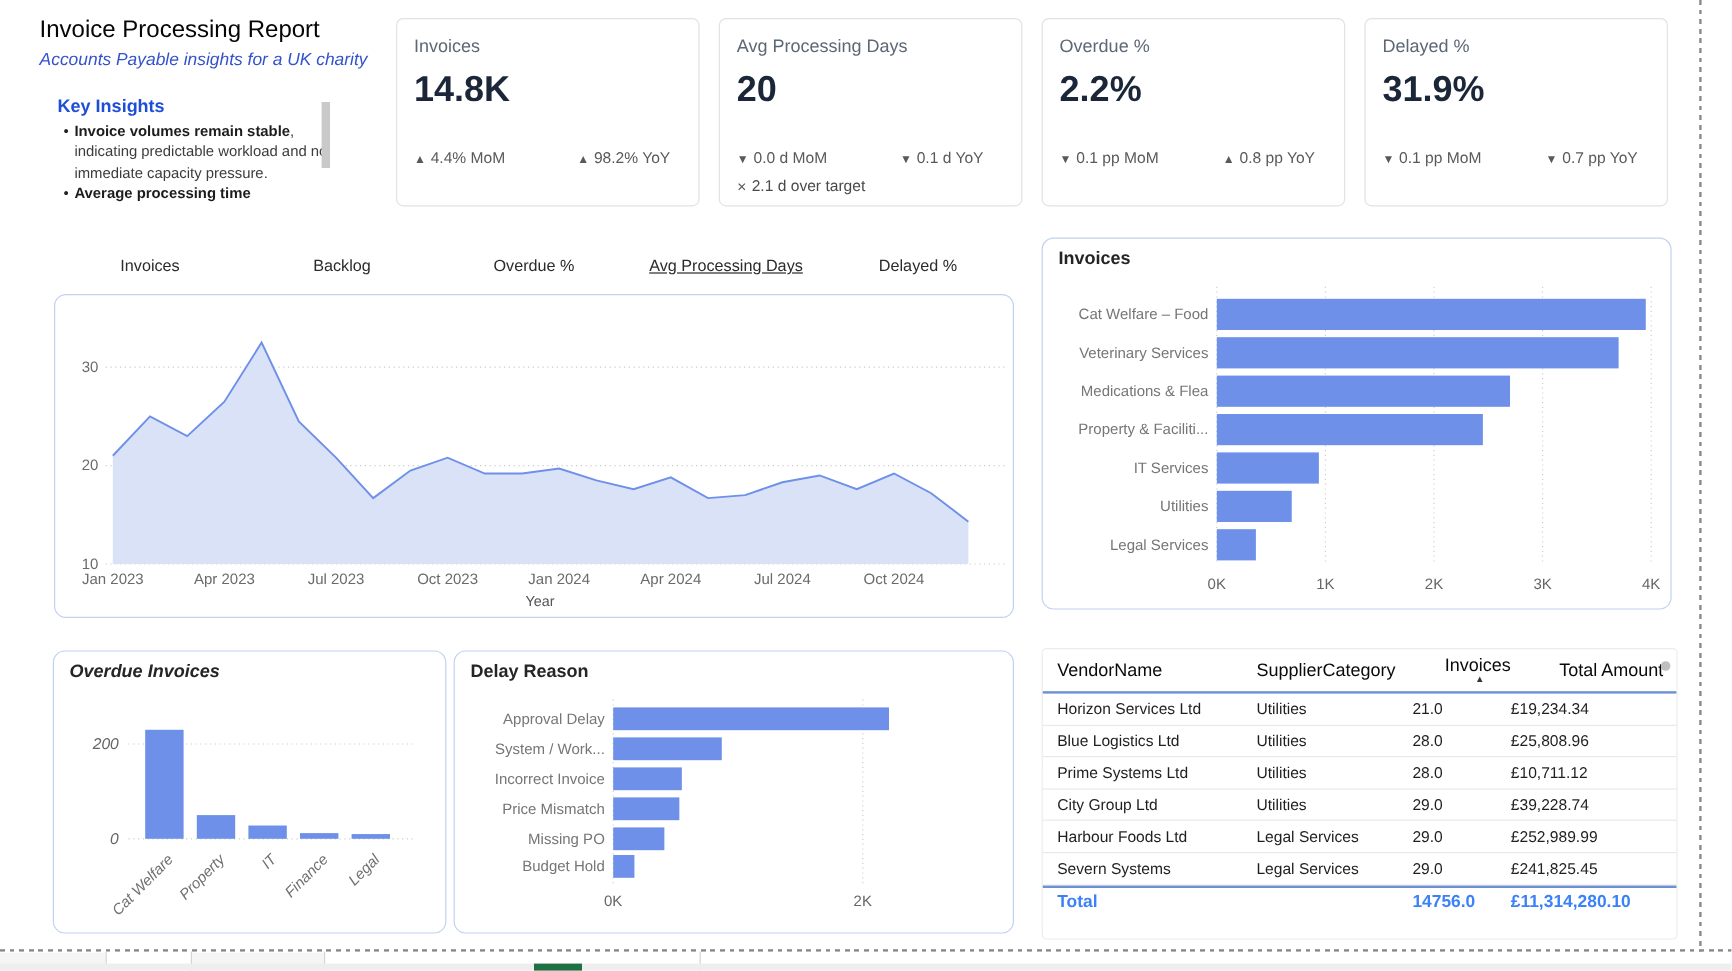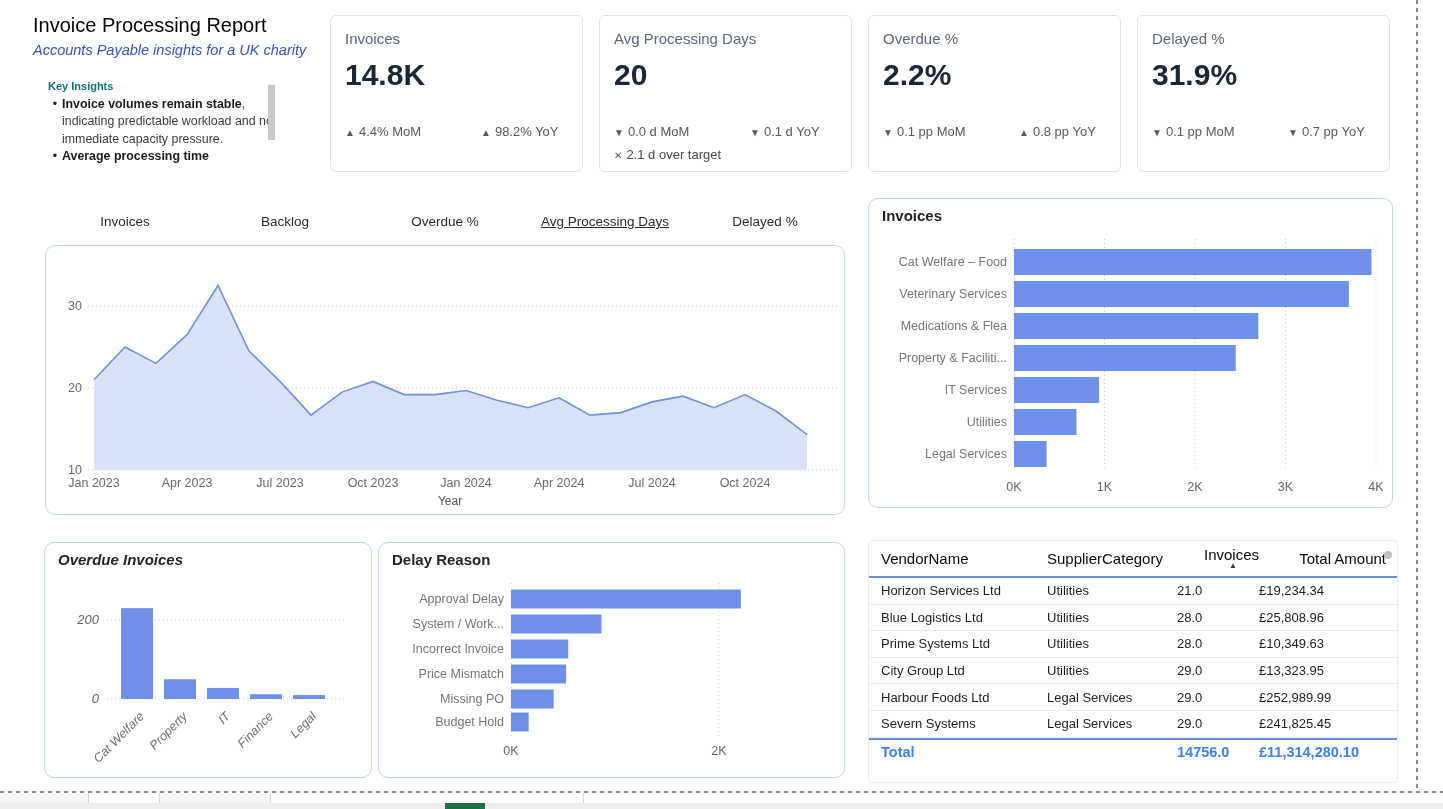--- a/index.html
+++ b/index.html
@@ -3,21 +3,21 @@
 <meta charset="utf-8">
 <style>
   * { box-sizing: border-box; margin: 0; padding: 0; }
   html,body { width:1443px; height:809px; background:#fff; overflow:hidden;
     font-family:"Liberation Sans", sans-serif; position:relative; }
 
   
   .rpt-title { position:absolute; left:33px; top:14px; font-size:20px; font-weight:normal; color:#050505; }
   .rpt-sub   { position:absolute; left:33px; top:42px; font-size:14.5px; font-style:italic; color:#3453CB; }
   .insights  { position:absolute; left:48px; top:80px; width:226px; height:97px; overflow:hidden; }
-  .insights h3 { font-size:11px; color:#0f766e; margin-bottom:4px; }
+  .insights h3 { font-size:15px; color:#1d4ed8; margin-bottom:4px; }
   .insights .bullet { display:flex; font-size:12.4px; line-height:17.4px; color:#3c3c3c; }
   .insights .dot { width:14px; flex:0 0 14px; text-align:center; color:#222; }
   .insights b { color:#1c1c1c; }
   .ki-scroll { position:absolute; left:268px; top:85px; width:7px; height:55px; background:#c9c9c9; }
 
   
   .card { position:absolute; top:15px; width:253px; height:157px; background:#fff;
     border:1px solid #e2e2e2; border-radius:6px; }
   .card .lbl { position:absolute; left:14px; top:14px; font-size:15px; color:#5d6875; }
   .card .val { position:absolute; left:14px; top:42px; font-size:30px; font-weight:bold; color:#1b2639; }
@@ -242,27 +242,27 @@
       <div class="trow">
         <div class="tcell c0">Blue Logistics Ltd</div>
         <div class="tcell c1">Utilities</div>
         <div class="tcell c2">28.0</div>
         <div class="tcell c3">£25,808.96</div>
       </div>
       <div class="trow">
         <div class="tcell c0">Prime Systems Ltd</div>
         <div class="tcell c1">Utilities</div>
         <div class="tcell c2">28.0</div>
-        <div class="tcell c3">£10,349.63</div>
+        <div class="tcell c3">£10,711.12</div>
       </div>
       <div class="trow">
         <div class="tcell c0">City Group Ltd</div>
         <div class="tcell c1">Utilities</div>
         <div class="tcell c2">29.0</div>
-        <div class="tcell c3">£13,323.95</div>
+        <div class="tcell c3">£39,228.74</div>
       </div>
       <div class="trow">
         <div class="tcell c0">Harbour Foods Ltd</div>
         <div class="tcell c1">Legal Services</div>
         <div class="tcell c2">29.0</div>
         <div class="tcell c3">£252,989.99</div>
       </div>
       <div class="trow">
         <div class="tcell c0">Severn Systems</div>
         <div class="tcell c1">Legal Services</div>

